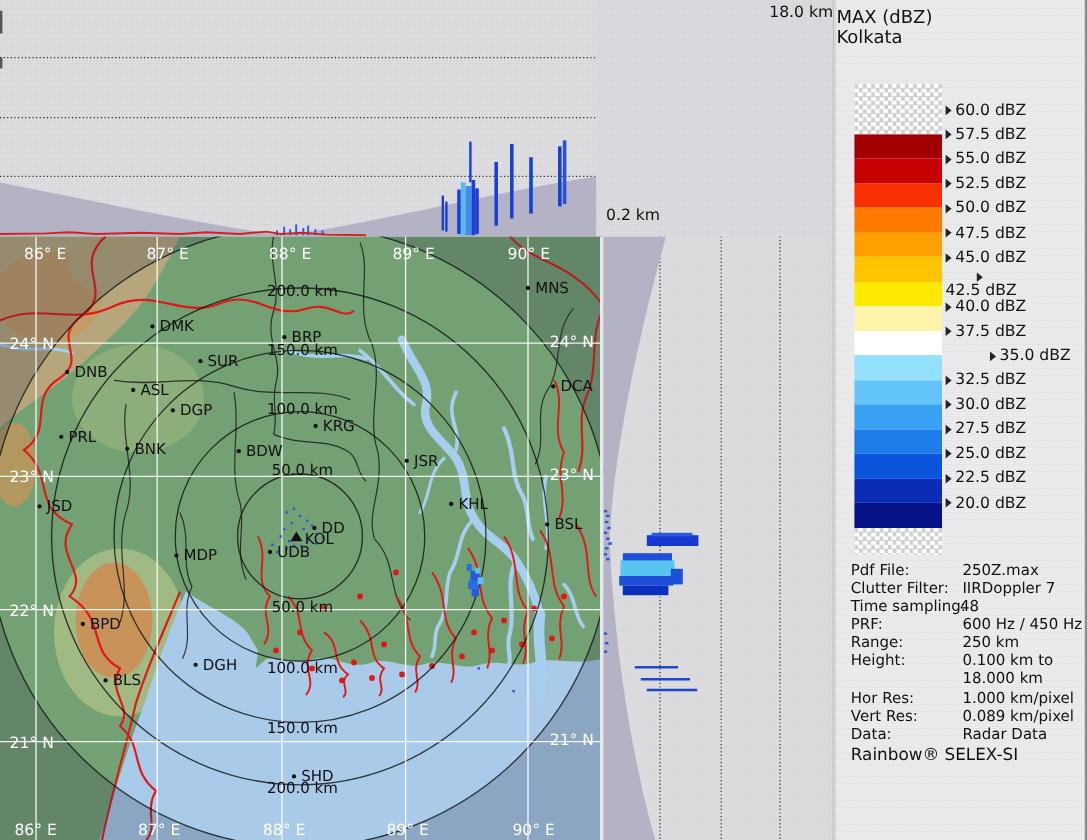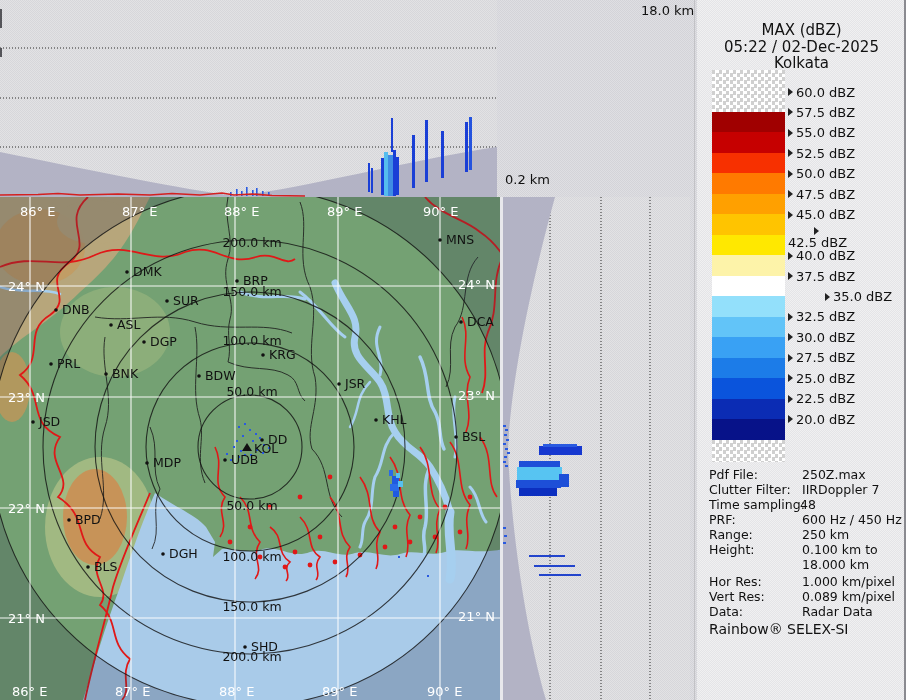--- a/index.html
+++ b/index.html
@@ -12,21 +12,21 @@
   #top-profile{left:0;top:0;width:497px;height:197px;}
   #right-profile{left:503px;top:197px;width:187px;height:503px;}
   #map-wrap{position:absolute;left:0;top:197px;width:503px;height:503px;}
   svg{display:block;}
   svg text{font-family:"DejaVu Sans",sans-serif;}
   .axis-label{position:absolute;font-size:13px;color:#111;white-space:nowrap;}
   #legend-panel{
     position:absolute;left:697px;top:0;width:209px;height:700px;
     background:repeating-conic-gradient(#f0f0f1 0% 25%, #e4e4e7 0% 50%) 0 0 / 2px 2px;
   }
-  #legend-header{position:absolute;top:22px;left:0;width:100%;text-align:center;color:#111;}
+  #legend-header{position:absolute;top:6px;left:0;width:100%;text-align:left;color:#111;}
   #legend-header div{font-size:15px;line-height:16.5px;}
   .checker{background:repeating-conic-gradient(#ffffff 0% 25%, #d0d0d0 0% 50%) 0 0 / 7px 7px;}
   .cb-band{position:absolute;left:15px;width:73px;}
   .legend-row{position:absolute;left:91px;height:16px;display:flex;align-items:center;color:#111;}
   .legend-row .tick{width:0;height:0;border-left:5px solid #222;border-top:4px solid transparent;border-bottom:4px solid transparent;margin-right:3px;}
   .legend-row .lab{font-size:13px;white-space:nowrap;}
   .meta-row{position:absolute;font-size:12.5px;color:#111;white-space:nowrap;height:15px;}
   .meta-row .ml{position:absolute;left:12px;}
   .meta-row .mv{position:absolute;left:105px;}
   #legend-footer{position:absolute;left:12px;font-size:14px;color:#111;white-space:nowrap;}
@@ -343,21 +343,20 @@
         <rect x="0" y="345" width="3" height="2" fill="#2a5ae0"></rect>
       </g>
   </svg>
 </div>
 
 <div id="sep-line"></div>
 
 <div id="legend-panel">
   <div id="legend-header">
     <div>MAX (dBZ)</div>
-    <div>05:22 / 02-Dec-2025</div>
     <div>Kolkata</div>
   </div>
   <div id="legend-scale">
       <div class="cb-band checker" style="top: 70px; height: 41.5px;"></div>
       <div class="cb-band" style="top: 111.5px; height: 20.5px; background: rgb(160, 0, 0);"></div>
       <div class="cb-band" style="top: 132px; height: 20.5px; background: rgb(198, 0, 0);"></div>
       <div class="cb-band" style="top: 152.5px; height: 20.5px; background: rgb(247, 48, 0);"></div>
       <div class="cb-band" style="top: 173px; height: 20.5px; background: rgb(255, 122, 0);"></div>
       <div class="cb-band" style="top: 193.5px; height: 20.5px; background: rgb(255, 160, 0);"></div>
       <div class="cb-band" style="top: 214px; height: 20.5px; background: rgb(255, 196, 0);"></div>

